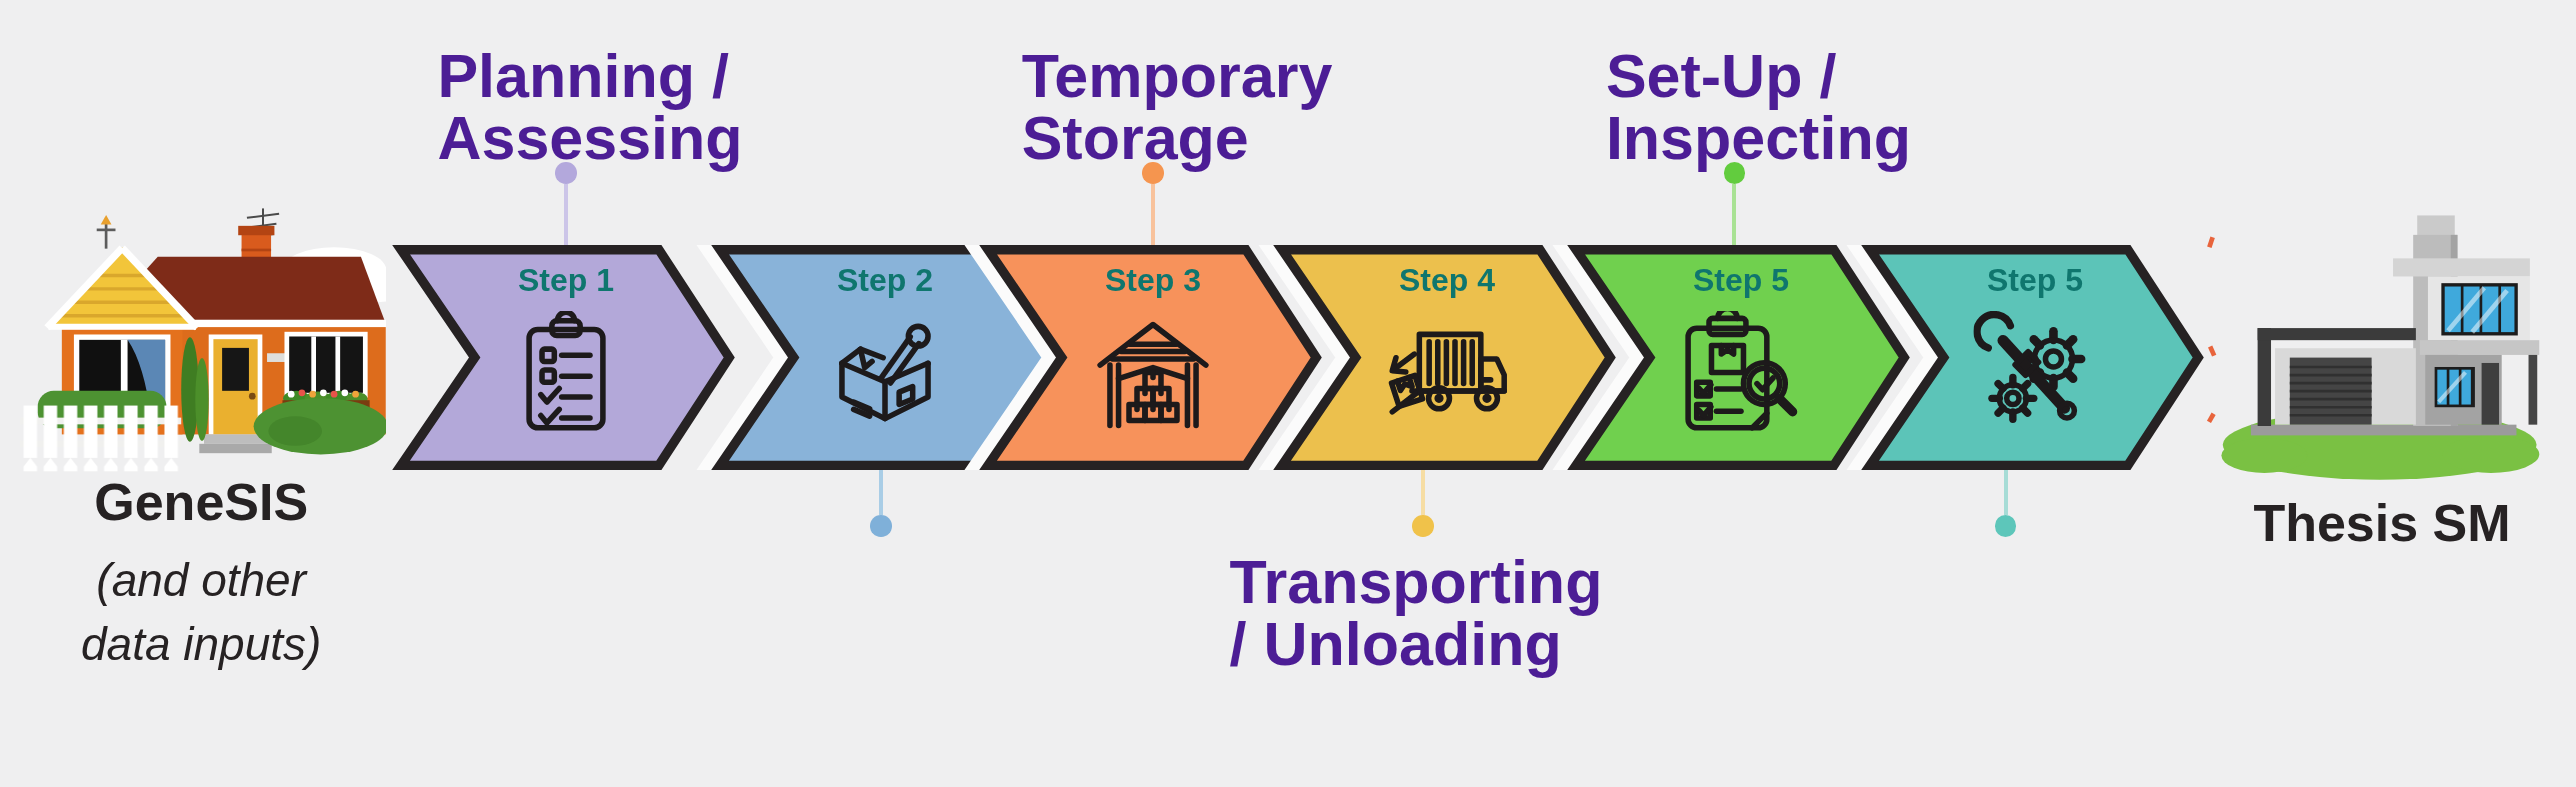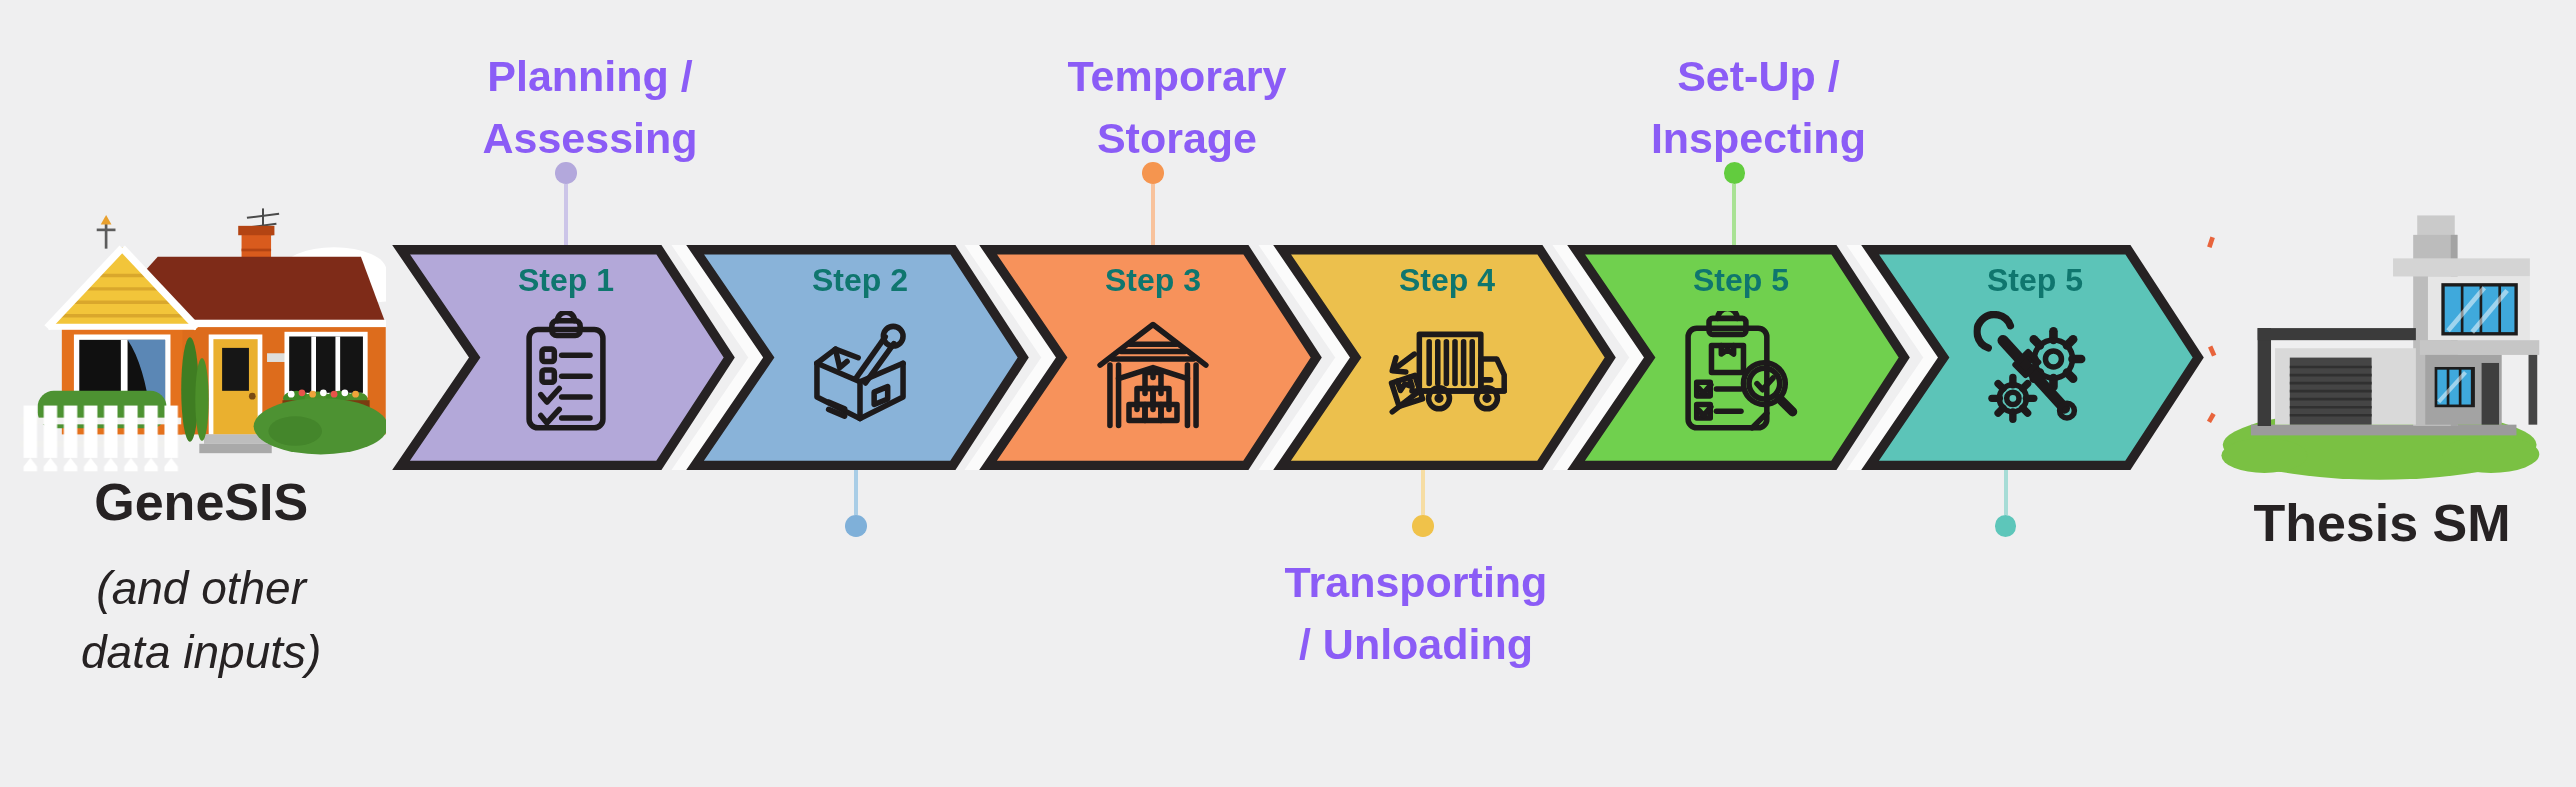--- a/index.html
+++ b/index.html
@@ -14,36 +14,36 @@
   .step svg.chevron{position:absolute;left:0;top:0;overflow:visible;}
   .step-label{
     position:absolute;top:17.4px;left:170px;transform:translateX(-50%);
     font-size:32px;font-weight:700;white-space:nowrap;color:#0f766e;
   }
   .step-icon{position:absolute;top:66px;left:170px;transform:translateX(-50%);}
   .step-icon svg{height:123px;display:block;}
   .icon-line{stroke:#1d1a1b;stroke-width:9;fill:none;stroke-linejoin:round;stroke-linecap:round;}
   .phase{
     position:absolute;left:calc(170px + var(--dx,0px));transform:translateX(-50%);
-    text-align:center;font-size:43px;line-height:62px;font-weight:700;
-    white-space:pre-line;color:#8b5cf6;
+    font-size:61px;line-height:62px;font-weight:700;
+    white-space:pre-line;color:#4c1d95;
   }
   .phase-top{bottom:301px;}
   .phase-bottom{top:306px;}
   .connector{position:absolute;left:calc(170px + var(--dx,0px));width:0;top:0;height:100%;}
   .conn-dot{position:absolute;left:-10.7px;width:21.5px;height:21.5px;border-radius:50%;}
   .conn-line{position:absolute;left:-2px;width:4px;}
   .conn-top .conn-dot{top:-83px;}
   .conn-top .conn-line{top:-61px;height:61px;}
   .conn-bottom .conn-dot{top:270px;}
   .conn-bottom .conn-line{top:225px;height:45px;}
   .house{position:absolute;}
   .endpoint-label{position:absolute;text-align:center;}
   .endpoint-title{font-size:52px;font-weight:700;}
-  .endpoint-subtitle{font-size:46px;line-height:64px;font-style:italic;margin-top:24px;white-space:pre-line;}
+  .endpoint-subtitle{font-size:46px;line-height:64px;font-style:italic;margin-top:16px;white-space:pre-line;}
 </style>
 </head>
 <body>
 
 <div id="stage">
 
   <svg class="house" style="left:20px;top:195px" width="366" height="285" viewBox="0 0 545 425">
     <defs>
       <pattern id="pickets" width="30" height="98" patternUnits="userSpaceOnUse">
         <polygon points="15,0 25,13 25,98 5,98 5,13" fill="#ffffff"></polygon>
@@ -230,21 +230,21 @@
     </g>
   </svg>
       </div>
     <div class="connector conn-top" style="--dx: 0px;">
       <div class="conn-line" style="background: rgb(204, 197, 232);"></div>
       <div class="conn-dot" style="background: rgb(179, 168, 220);"></div>
     </div>
     <div class="phase phase-top" style="--dx: 24px;">Planning /
 Assessing</div>
   </div>
-    <div class="step" style="left: 690px; text-decoration: underline;">
+    <div class="step" style="left: 715px; text-decoration: underline;">
     <svg class="chevron" width="349" height="225" viewBox="0 0 520 336">
       <polygon points="7,7 392,7 497,168 392,329 7,329 117,168" transform="translate(-22,0)" fill="#fbfbfb" stroke="#fbfbfb" stroke-width="14"></polygon>
       <polygon points="7,7 392,7 497,168 392,329 7,329 117,168" fill="#89b3d9" stroke="#262223" stroke-width="14" stroke-linejoin="miter"></polygon>
     </svg>
     <div class="step-label">Step 2</div>
     <div class="step-icon">
         <svg viewBox="0 0 190 200">
     <g class="icon-line">
       <polyline points="25,85 95,115 165,85"></polyline>
       <polyline points="25,85 25,140 95,175 165,140 165,85"></polyline>

